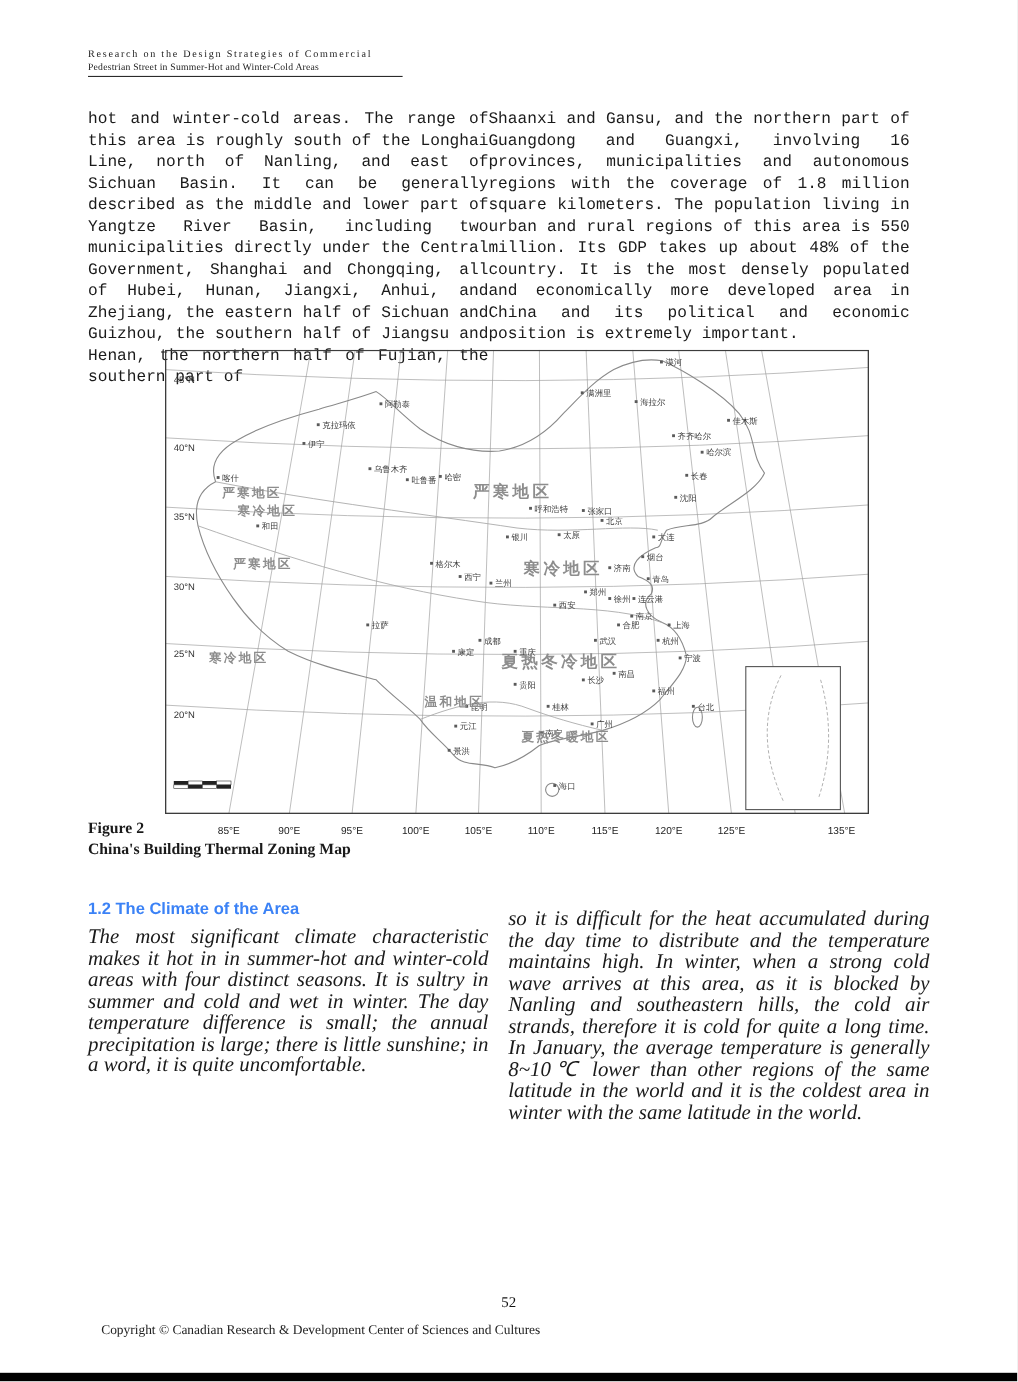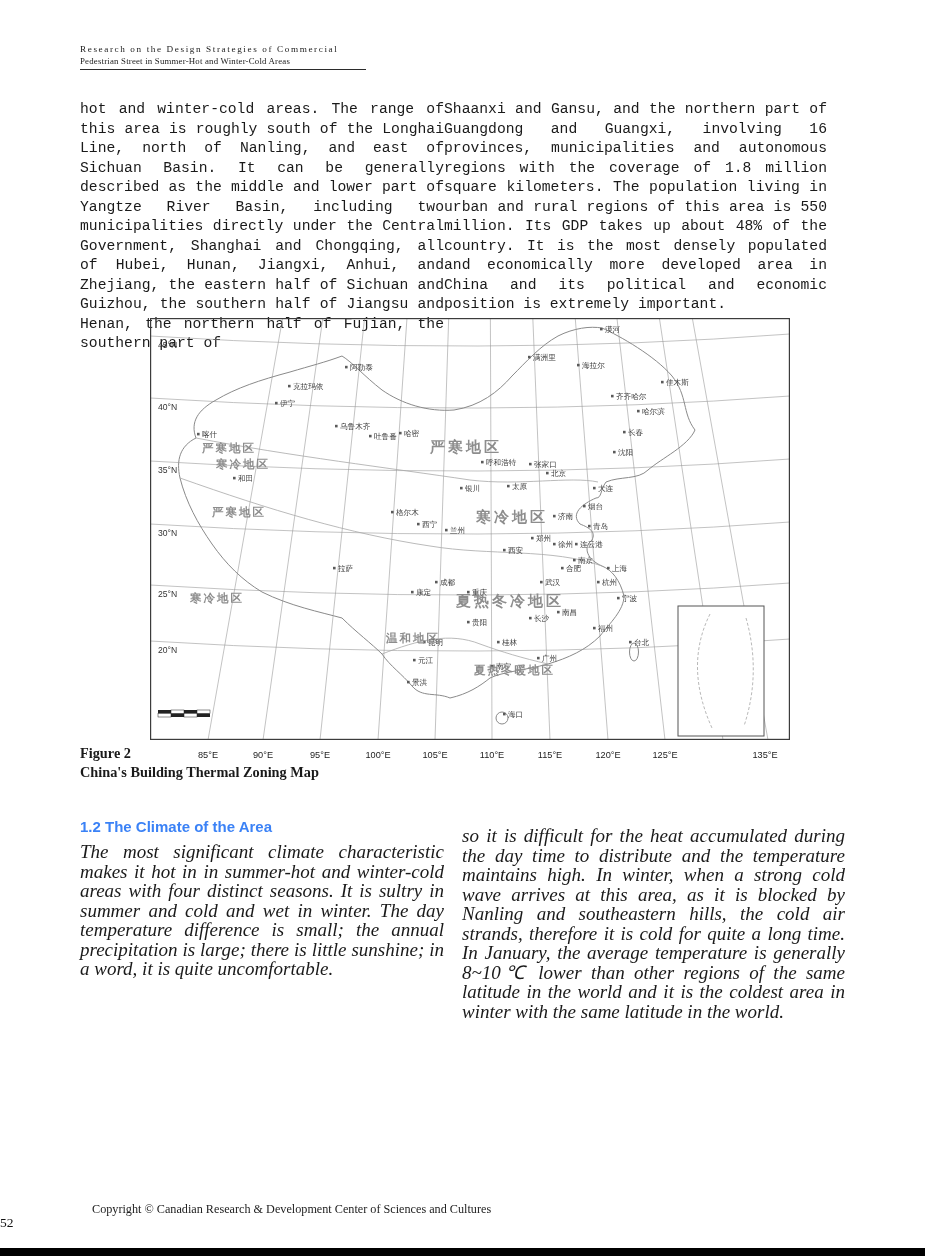--- a/index.html
+++ b/index.html
@@ -43,21 +43,21 @@
   
   .section{position:absolute;left:80px;top:818px;width:765px;display:flex;gap:18px;}
   .section .colL{width:364px;}
   .section .colR{width:383px;padding-top:8px;}
   .sec-head{font-family:"Liberation Sans",sans-serif;font-weight:bold;font-size:15px;color:#3b82f6;margin:0 0 7px 0;}
   .section p{font-size:19px;line-height:19.5px;text-align:justify;margin:0;font-style:italic;}
   .section .p-indent{text-indent:22px;}
 
   
   .footer-copy{position:absolute;left:92px;top:1202px;font-size:12.2px;color:#222;}
-  .footer-page{position:absolute;left:0;right:0;top:1215px;text-align:left;font-size:13.5px;color:#111;}
+  .footer-page{position:absolute;left:0;right:0;top:1176px;text-align:center;font-size:13.5px;color:#111;}
   .scan-bar{position:absolute;left:0;right:0;bottom:0;height:8px;background:#000;}
 </style>
 </head>
 <body>
 
 <div class="page">
 
   <div class="runhead">
     <div class="l1">Research on the Design Strategies of Commercial</div>
     <div class="l2">Pedestrian Street in Summer-Hot and  Winter-Cold Areas</div>

